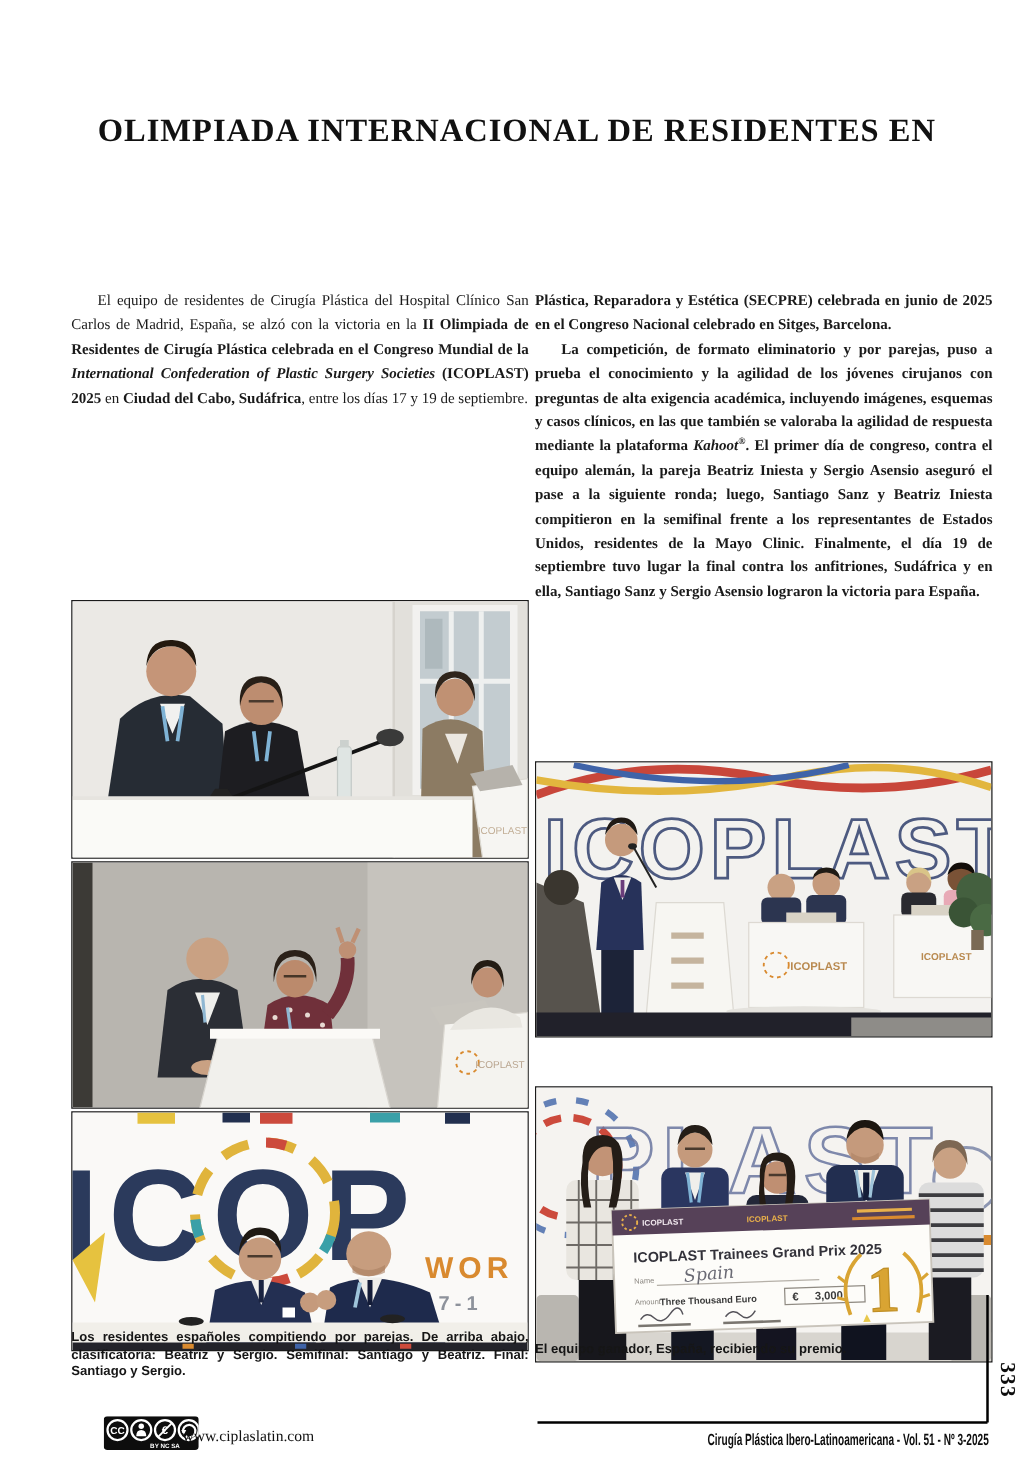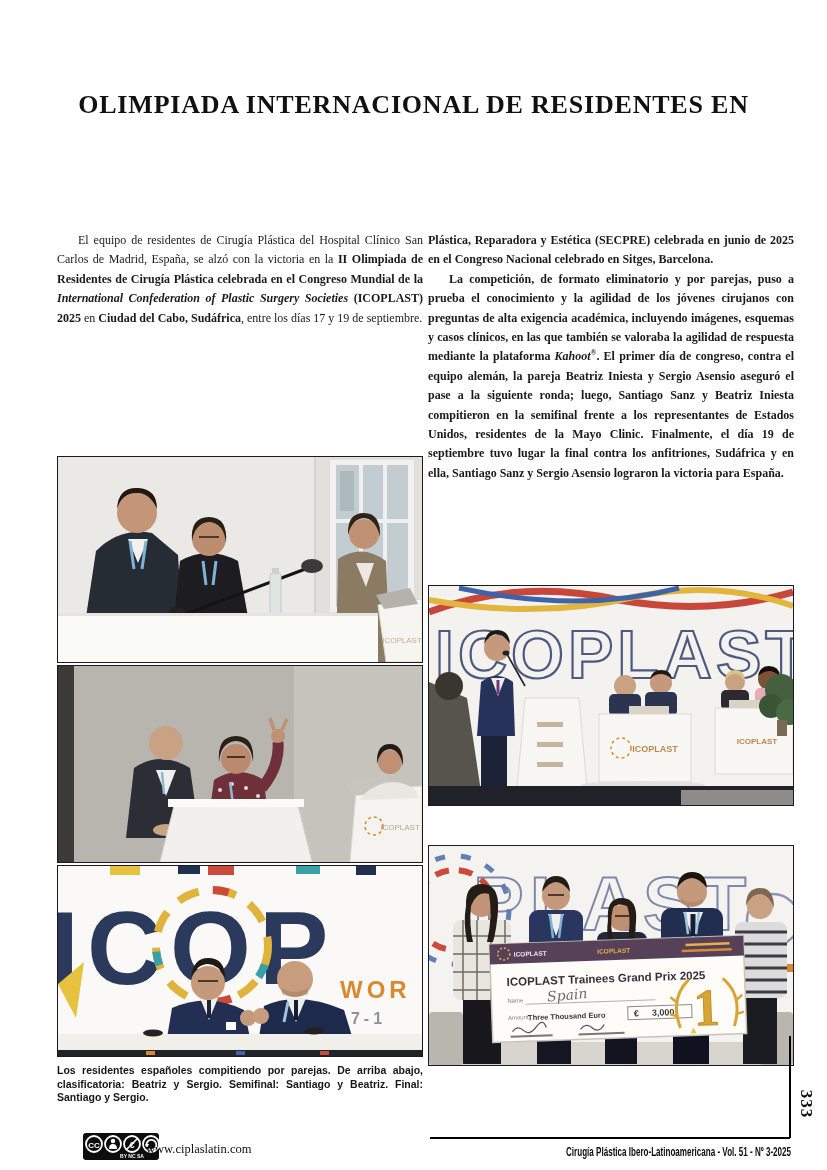--- a/index.html
+++ b/index.html
@@ -11,21 +11,21 @@
            font-weight:bold; font-size:26px; line-height:34px; letter-spacing:0.8px; color:#111; }
   .title div { white-space:nowrap; }
 
   .col { position:absolute; top:231px; width:366px; font-size:12px; line-height:19.4px;
          text-align:justify; color:#1a1a1a; }
   .col-left  { left:57px; }
   .col-right { left:428px;font-weight:bold; }
   .col p.indent { text-indent:21px; }
   sup { font-size:0.65em; vertical-align:super; line-height:0; }
 
-  .figure { position:absolute; }
+  .figure { position:absolute;margin-top:24px; }
   .photo { display:block; border:1px solid #1b1b1b; background:#eee; }
   .photo + .photo { margin-top:2px; }
 
   .caption { position:absolute; font-family:"Liberation Sans", sans-serif; font-weight:bold;
              font-size:10.5px; line-height:13.5px; color:#161616; }
   .caption.just { text-align:justify; }
 
   .footer-rule { position:absolute; left:430px; top:1137px; width:360px; height:1.5px; background:#000; }
   .vert-rule   { position:absolute; left:789px; top:1036px; width:1.5px; height:102px; background:#000; }
   .journal-line { position:absolute; left:430px; top:1144px; width:358px; text-align:right;
@@ -362,20 +362,21 @@
           <line x1="247" y1="172" x2="240" y2="170" stroke="#d9a433" stroke-width="2.5"></line>
           <line x1="247" y1="158" x2="241" y2="153" stroke="#d9a433" stroke-width="2.5"></line>
           <line x1="307" y1="172" x2="314" y2="170" stroke="#d9a433" stroke-width="2.5"></line>
           <line x1="307" y1="158" x2="313" y2="153" stroke="#d9a433" stroke-width="2.5"></line>
           <text x="277" y="182" font-family="Liberation Serif, serif" font-weight="bold" font-size="52" fill="#d9a433" stroke="#c08f26" stroke-width="1" text-anchor="middle">1</text>
           <polygon points="263,184 266,190 260,190" fill="#e8c84a"></polygon>
         </g>
       </g>
     </svg>
   </div>
+  <div class="caption" style="left:428px; top:1073px; width:366px;">El equipo ganador, España, recibiendo su premio.</div>
 
   <div class="cc-badge">
     <svg width="76" height="27" viewBox="0 0 76 27">
       <rect width="76" height="27" rx="3" fill="#0d0d0d"></rect>
       <g>
         <circle cx="11" cy="11" r="8" fill="none" stroke="#fff" stroke-width="1.8"></circle>
         <text x="11" y="14.5" font-family="Liberation Sans, sans-serif" font-weight="bold" font-size="8" fill="#fff" text-anchor="middle">CC</text>
       </g>
       <g>
         <circle cx="30" cy="11" r="8" fill="none" stroke="#fff" stroke-width="1.8"></circle>

